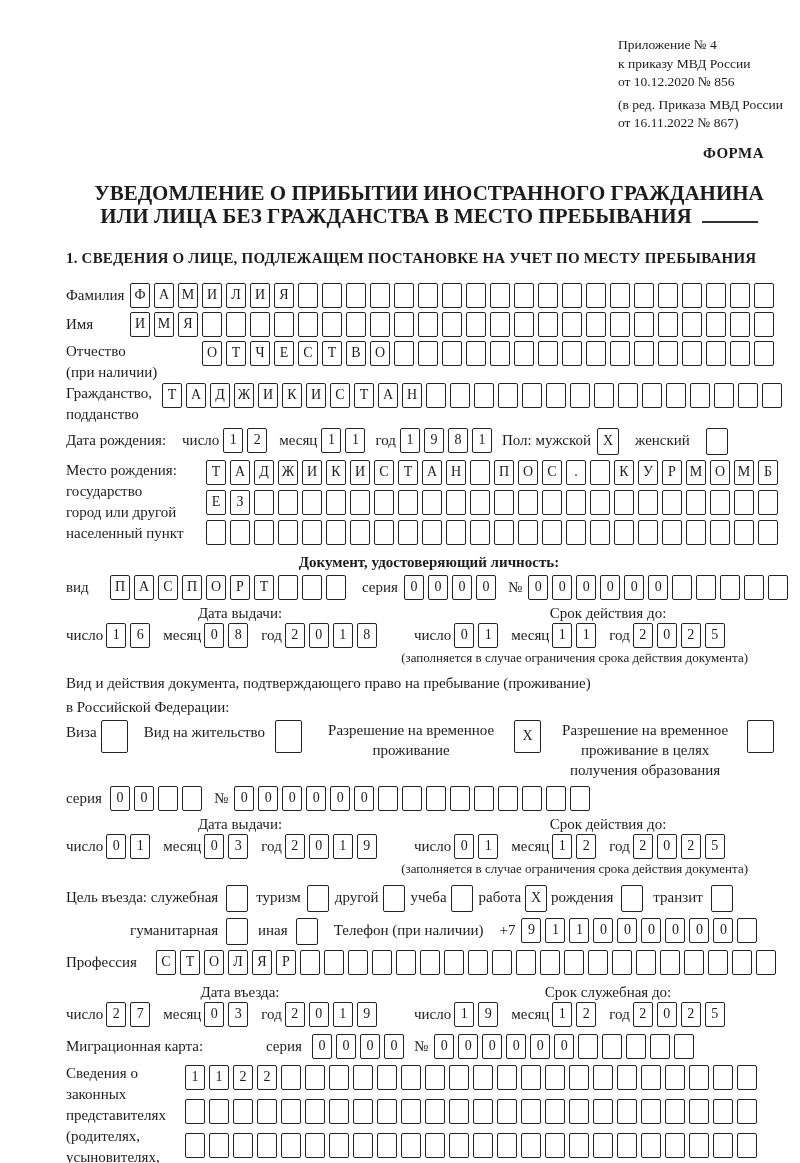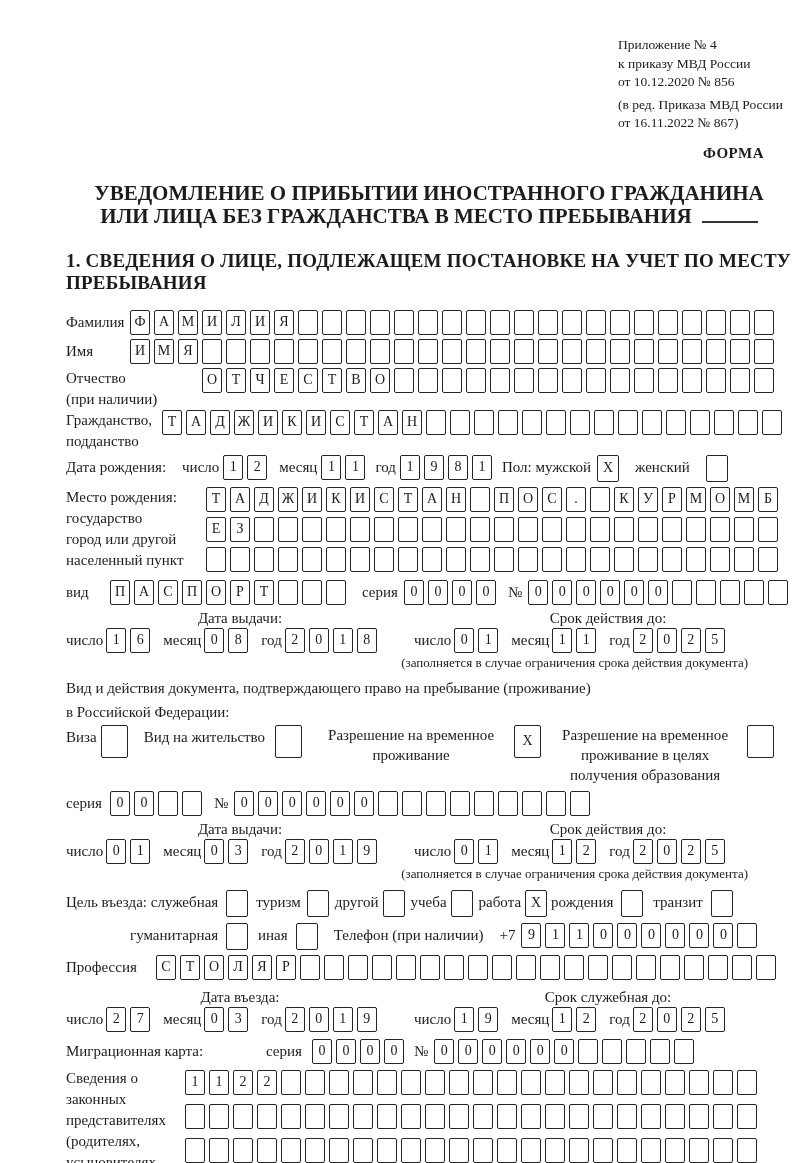--- a/index.html
+++ b/index.html
@@ -7,21 +7,21 @@
     width:800px; height:1163px; margin:0 auto; background:#ffffff;
     box-sizing:border-box; padding:36px 8px 0 66px; overflow:hidden;
     font-family:"Liberation Serif", serif; color:#1c1c1c; font-size:15px;
     position:relative;
   }
   .top-note { margin-left:552px; width:200px; font-size:13.5px; line-height:18.5px; }
   .top-note .gap { margin-top:4px; }
   .forma { text-align:right; padding-right:28px; font-weight:bold; font-size:15px; margin-top:12px; letter-spacing:0.5px; }
   .title { text-align:center; font-weight:bold; font-size:21px; line-height:23px; margin-top:20px; }
   .title-underline { display:inline-block; width:56px; border-bottom:2px solid #333; margin-left:10px; vertical-align:baseline; }
-  .section-heading { font-weight:bold; font-size:19px; margin-top:22px; letter-spacing:0.2px; }
+  .section-heading { font-weight:bold; font-size:15px; margin-top:22px; letter-spacing:0.2px; }
 
   .row { display:flex; align-items:flex-start; }
   .lbl { flex:none; line-height:25px; }
   .ml { flex:none; line-height:21px; }
   .ml div { white-space:nowrap; }
   .boxes { display:flex; flex:none; }
   .box {
     box-sizing:border-box; display:inline-block; flex:none;
     width:20px; height:25px; border:1.6px solid #242424; border-radius:2px;
     margin-right:4px; text-align:center; line-height:22px; font-size:14px;
@@ -313,20 +313,21 @@
           <span class="box"></span>
           <span class="box"></span>
           <span class="box"></span>
           <span class="box"></span>
           <span class="box"></span>
           <span class="box"></span>
         </div>
     </div>
   </div>
 
+  <div class="center-head">Документ, удостоверяющий личность:</div>
 
   <div class="row" style="margin-top:3px">
     <span class="lbl w44">вид</span>
     <div class="boxes mr12">
         <span class="box">П</span>
         <span class="box">А</span>
         <span class="box">С</span>
         <span class="box">П</span>
         <span class="box">О</span>
         <span class="box">Р</span>

